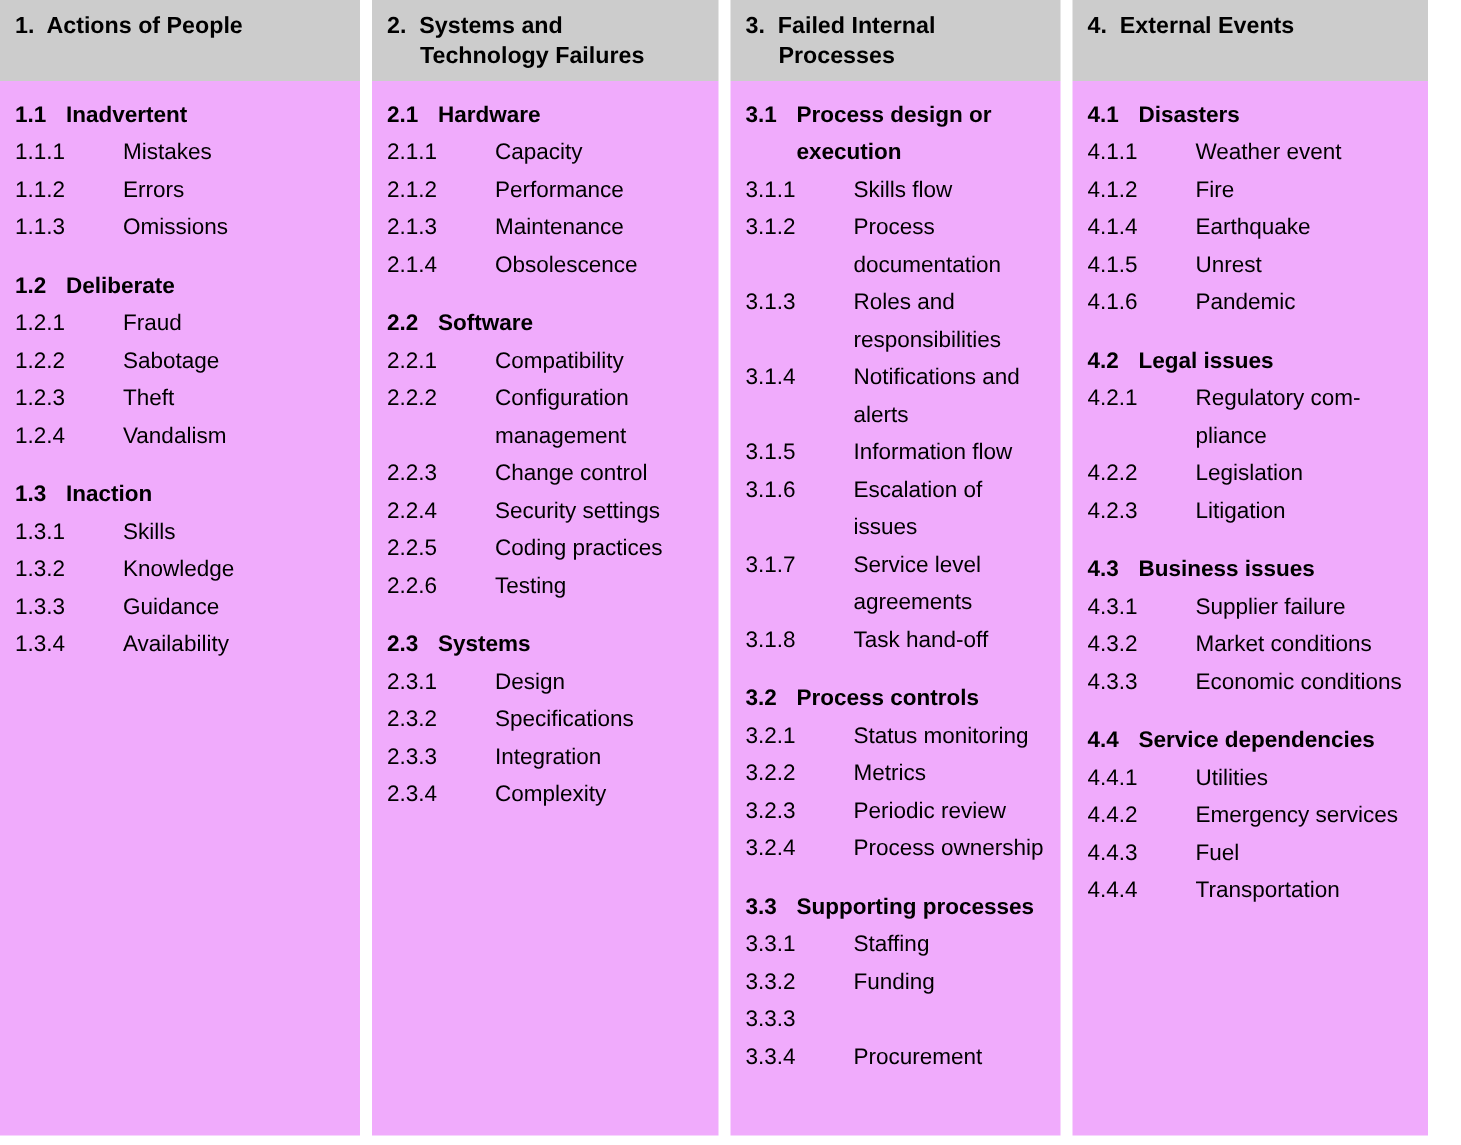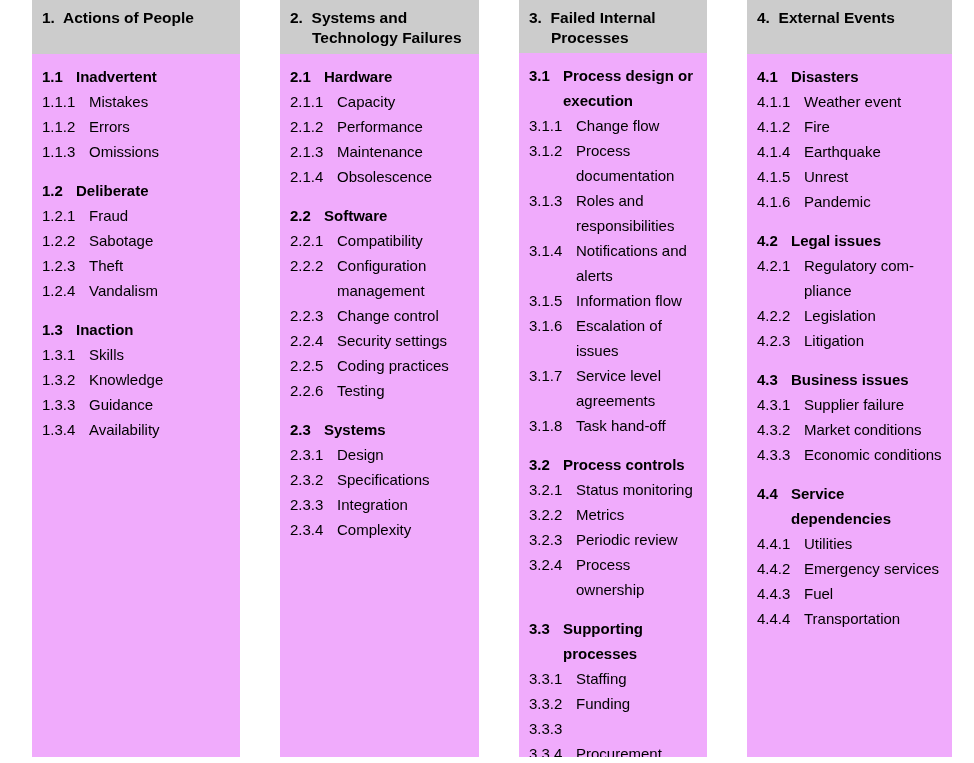--- a/index.html
+++ b/index.html
@@ -20,21 +20,20 @@
     height: 763px;
     box-sizing: border-box;
     background: #ffffff;
     gap: 8px;
   }
   .column {
     display: flex;
     flex-direction: column;
     box-sizing: border-box;
     height: 757px;
-    padding-left: 32px;
   }
   .col-1 { width: 240px; }
   .col-2 { width: 231px; }
   .col-3 { width: 220px; }
   .col-4 { width: 237px; border-radius: 22px; }
 
   .col-header {
     background: #cccccc;
     box-sizing: border-box;
     height: 54px;
@@ -87,20 +86,21 @@
     display: flex;
     align-items: flex-start;
   }
   .item .num {
     flex: 0 0 auto;
     min-width: 47px;
     white-space: pre;
   }
   .item .label {
     flex: 1 1 auto;
+    margin-left: 25px;
   }
 
   
   .col-3 .group-title .num,
   .col-4 .group-title .num { min-width: 34px; }
 </style>
 </head>
 <body>
 
 <div id="taxonomy">
@@ -240,21 +240,21 @@
     <div class="column col-3">
       <div class="col-header">
         <span class="hdr-line">3.  Failed Internal</span>
         <span class="hdr-line indent">Processes</span>
       </div>
       <div class="col-body">
         <div class="group">
           <div class="group-title"><span class="num">3.1</span><span class="label">Process design or execution</span></div>
           <div class="item">
             <span class="num">3.1.1</span>
-            <span class="label">Change flow</span>
+            <span class="label">Skills flow</span>
           </div>
           <div class="item">
             <span class="num">3.1.2</span>
             <span class="label">Process documentation</span>
           </div>
           <div class="item">
             <span class="num">3.1.3</span>
             <span class="label">Roles and responsibilities</span>
           </div>
           <div class="item">

